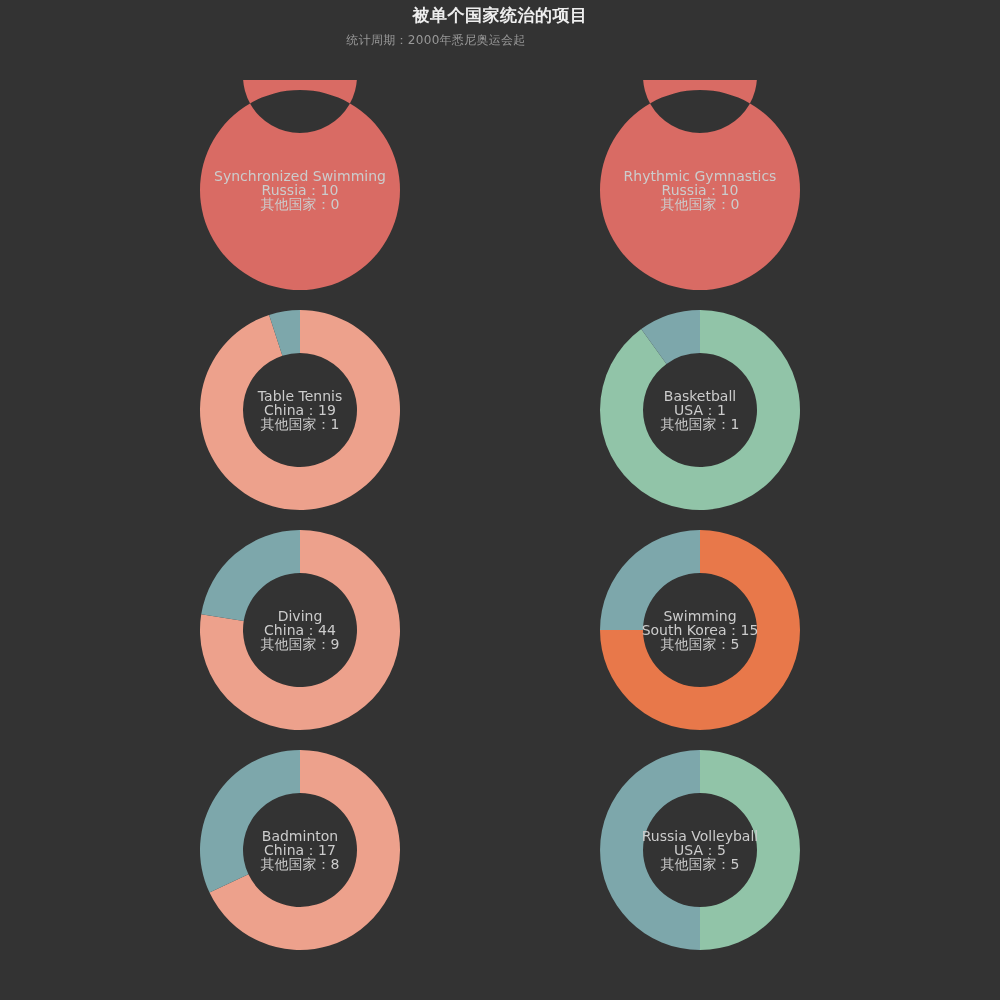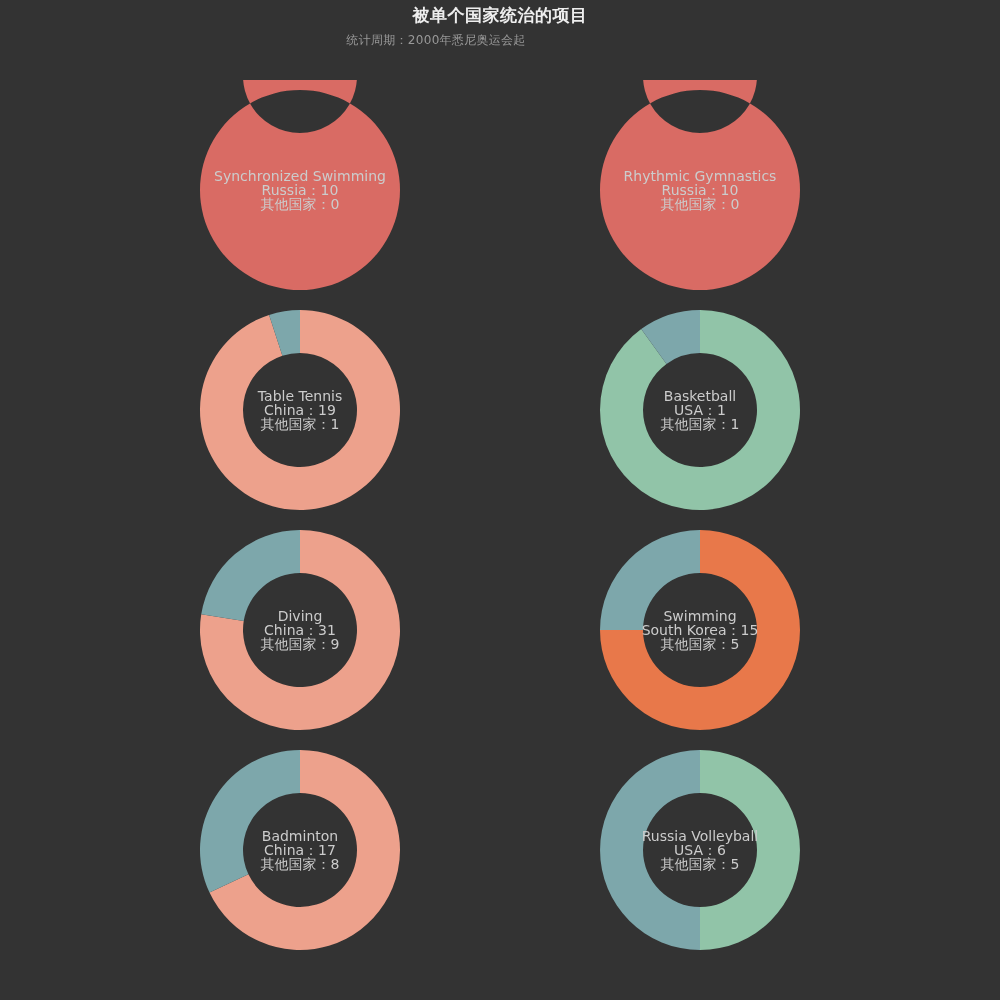--- a/index.html
+++ b/index.html
@@ -115,21 +115,21 @@
         <div>其他国家：1</div>
       </div>
     </div>
     <div class="donut-cell" style="left: 180px; top: 460px;">
       <svg class="donut-svg" width="240" height="220">
         <path d="M 120 10 A 100 100 0 1 1 21.23116594048622 94.35655349597693 L 63.70176458607715 101.08323549270685 A 57 57 0 1 0 120 53 Z" fill="#eda18c"></path>
         <path d="M 21.23116594048622 94.35655349597693 A 100 100 0 0 1 119.99999999999999 10 L 119.99999999999999 53 A 57 57 0 0 0 63.70176458607715 101.08323549270685 Z" fill="#7da7ab"></path>
       </svg>
       <div class="donut-center-text">
         <div>Diving</div>
-        <div>China：31</div>
+        <div>China：44</div>
         <div>其他国家：9</div>
       </div>
     </div>
     <div class="donut-cell" style="left: 580px; top: 460px;">
       <svg class="donut-svg" width="240" height="220">
         <path d="M 120 10 A 100 100 0 1 1 20 110.00000000000001 L 63 110 A 57 57 0 1 0 120 53 Z" fill="#e8784a"></path>
         <path d="M 20 110.00000000000001 A 100 100 0 0 1 119.99999999999999 10 L 119.99999999999999 53 A 57 57 0 0 0 63 110 Z" fill="#7da7ab"></path>
       </svg>
       <div class="donut-center-text">
         <div>Swimming</div>
@@ -148,17 +148,17 @@
         <div>其他国家：8</div>
       </div>
     </div>
     <div class="donut-cell" style="left: 580px; top: 680px;">
       <svg class="donut-svg" width="240" height="220">
         <path d="M 120 10 A 100 100 0 0 1 120 210 L 120 167 A 57 57 0 0 0 120 53 Z" fill="#91c4a8"></path>
         <path d="M 120 210 A 100 100 0 0 1 119.99999999999999 10 L 119.99999999999999 53 A 57 57 0 0 0 120 167 Z" fill="#7da7ab"></path>
       </svg>
       <div class="donut-center-text">
         <div>Russia Volleyball</div>
-        <div>USA：6</div>
+        <div>USA：5</div>
         <div>其他国家：5</div>
       </div>
     </div>
   </div>
 
 </body></html>

